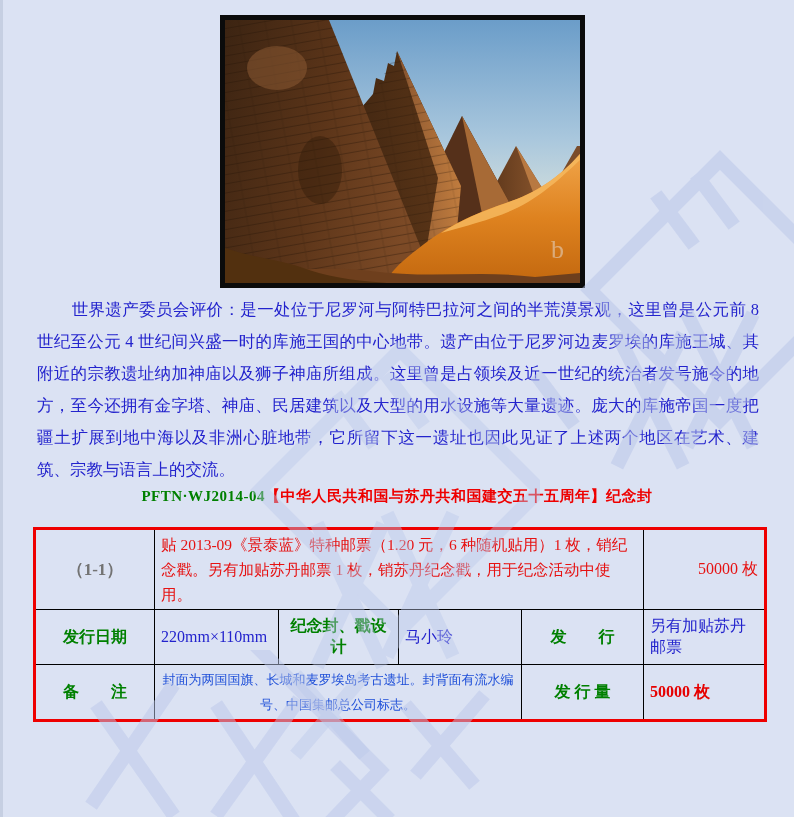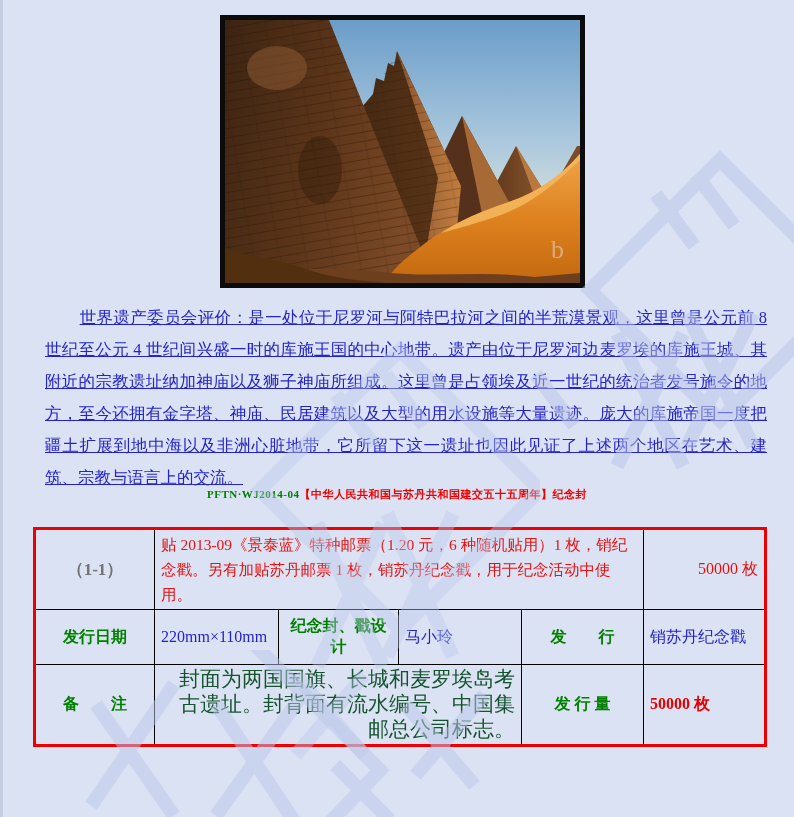--- a/index.html
+++ b/index.html
@@ -10,28 +10,28 @@
   }
   body::before{content:"";position:absolute;left:0;top:0;width:3px;height:817px;background:#c6cfe2;}
   
   .photo-frame{
     position:absolute;left:220px;top:15px;width:355px;height:263px;
     border:5px solid #0b0b0b;background:#6fa0ca;
   }
   .photo-frame svg{display:block;width:355px;height:263px;}
   
   .intro{
-    position:absolute;left:37px;top:294px;width:722px;margin:8px;
+    position:absolute;left:37px;top:294px;width:722px;margin:0;
     font-size:16.5px;line-height:32px;color:#2323cd;
-    text-align:justify;text-indent:2.1em;text-decoration:underline;
+    text-align:justify;text-indent:2.1em;
   }
   
   .page-title{
     position:absolute;left:0;top:487px;width:794px;margin:0;
-    text-align:center;font-size:11px;font-weight:bold;letter-spacing:.5px;
+    text-align:center;font-size:15px;font-weight:bold;letter-spacing:.5px;
   }
   .page-title .t-green{color:#008000;}
   .page-title .t-red{color:#ee0000;}
   
   table.info{
     position:absolute;left:33px;top:527px;width:731px;
     border-collapse:collapse;table-layout:fixed;
     border:3px solid #ee0000;
     font-size:16px;
   }
@@ -41,21 +41,21 @@
     vertical-align:middle;
     overflow:hidden;
   }
   td.h{color:#008000;font-weight:bold;text-align:center;}
   td.v{color:#2323cd;text-align:left;padding-left:8px;}
   td.magenta{color:#ff00ff;font-weight:bold;text-align:center;}
   td.red-c{color:#737373;font-weight:bold;text-align:center;font-size:17px;}
   td.red-desc{color:#e61212;text-align:left;padding:4px 10px;font-size:15.5px;line-height:25px;}
   td.red-right{color:#e61212;text-align:right;padding-right:8px;}
   td.red-bold{color:#e60000;font-weight:bold;text-align:left;padding-left:8px;}
-  td.blue-desc{color:#14532d;text-align:right;padding:4px 10px;font-size:21px;line-height:25px;}
+  td.blue-desc{color:#1d4ed8;text-align:center;padding:4px 10px;font-size:13px;line-height:25px;}
   tr.r1 td{height:50px;}
   tr.r2 td{height:51px;}
   tr.r3 td{height:50px;}
   tr.r4 td{height:49px;}
   
   .wm{position:absolute;pointer-events:none;z-index:30;}
   .wm svg{display:block;}
 </style>
 </head>
 <body>
@@ -143,21 +143,21 @@
     <td class="red-c">（1-1）</td>
     <td class="red-desc" colspan="4">贴 2013-09《景泰蓝》特种邮票（1.20 元，6 种随机贴用）1 枚，销纪念戳。另有加贴苏丹邮票 1 枚，销苏丹纪念戳，用于纪念活动中使用。</td>
     <td class="red-right">50000 枚</td>
   </tr>
   <tr class="r3">
     <td class="h">发行日期</td>
     <td class="v">220mm×110mm</td>
     <td class="h">纪念封、戳设计</td>
     <td class="v">马小玲</td>
     <td class="h">发　　行</td>
-    <td class="v">销苏丹纪念戳</td>
+    <td class="v">另有加贴苏丹邮票</td>
   </tr>
   <tr class="r4">
     <td class="h">备　　注</td>
     <td class="blue-desc" colspan="3">封面为两国国旗、长城和麦罗埃岛考古遗址。封背面有流水编号、中国集邮总公司标志。</td>
     <td class="h">发 行 量</td>
     <td class="red-bold">50000 枚</td>
   </tr>
 </tbody>
   </table>
 

